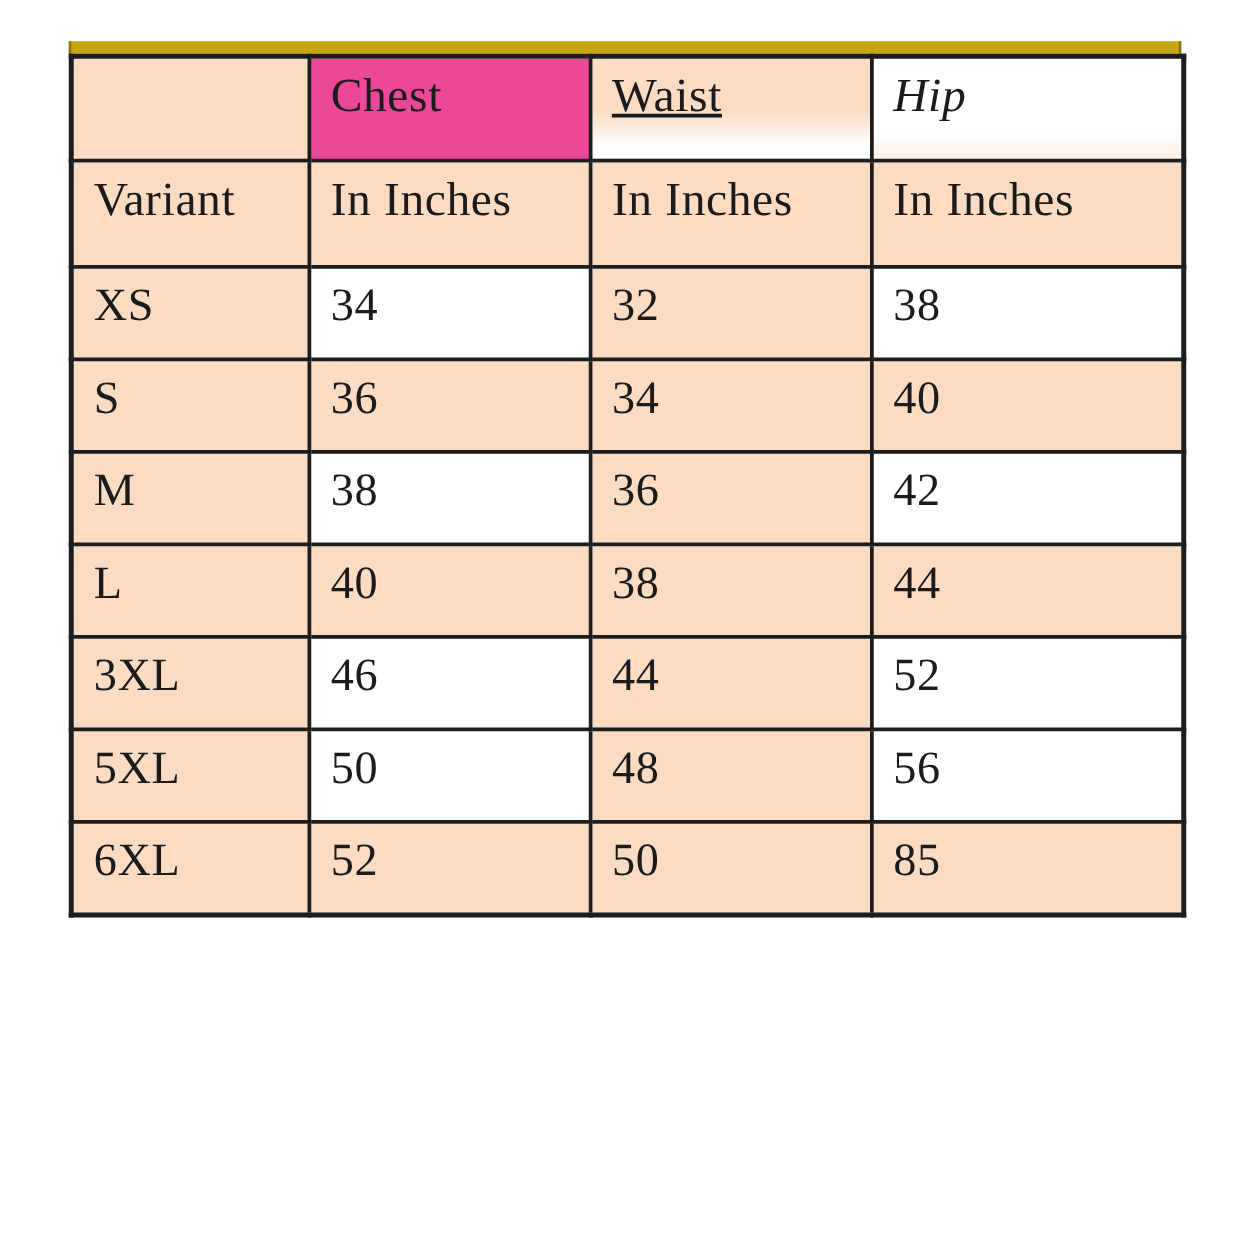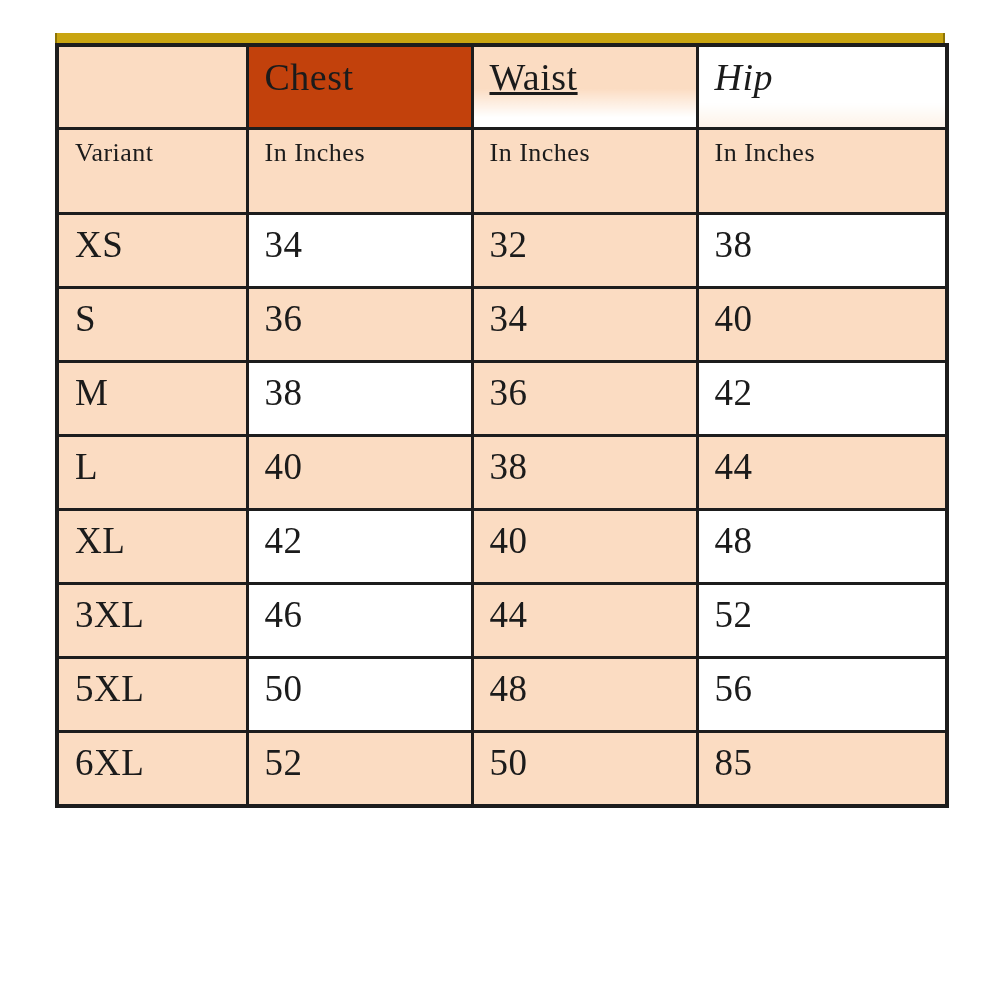--- a/index.html
+++ b/index.html
@@ -38,24 +38,24 @@
     letter-spacing: 0.5px;
     overflow: hidden;
     white-space: nowrap;
   }
   table.size-chart { border: 4px solid #1d1d1d; }
   col.c0 { width: 190px; }
   col.c1 { width: 225px; }
   col.c2 { width: 225px; }
   col.c3 { width: 250px; }
   tr.hdr1 td { height: 72px; font-size: 38px; }
-  tr.hdr2 td { height: 74px; font-size: 26px; }
+  tr.hdr2 td { height: 74px; font-size: 38px; }
   tr.data td { height: 63px; }
   
-  tr.hdr1 td.hdr-chest { background: #c2410c; }
+  tr.hdr1 td.hdr-chest { background: #ec4899; }
   tr.hdr1 td.hdr-waist { background: linear-gradient(to bottom, #fbdcc2 0%, #fbdcc2 52%, #ffffff 88%); text-decoration: underline; }
   tr.hdr1 td.hdr-hip   { background: linear-gradient(to bottom, #ffffff 0%, #ffffff 70%, #fdf2e8 100%); font-style: italic; }
   
   tr.alt td.c-chest, tr.alt td.c-hip { background: #ffffff; }
 </style>
 </head>
 <body>
 
 <div class="chart-wrap">
   <div class="accent-bar"></div>
@@ -98,26 +98,20 @@
         <td class="c-waist">36</td>
         <td class="c-hip">42</td>
       </tr>
       <tr class="data">
         <td class="c-variant">L</td>
         <td class="c-chest">40</td>
         <td class="c-waist">38</td>
         <td class="c-hip">44</td>
       </tr>
       <tr class="data alt">
-        <td class="c-variant">XL</td>
-        <td class="c-chest">42</td>
-        <td class="c-waist">40</td>
-        <td class="c-hip">48</td>
-      </tr>
-      <tr class="data alt">
         <td class="c-variant">3XL</td>
         <td class="c-chest">46</td>
         <td class="c-waist">44</td>
         <td class="c-hip">52</td>
       </tr>
       <tr class="data alt">
         <td class="c-variant">5XL</td>
         <td class="c-chest">50</td>
         <td class="c-waist">48</td>
         <td class="c-hip">56</td>

